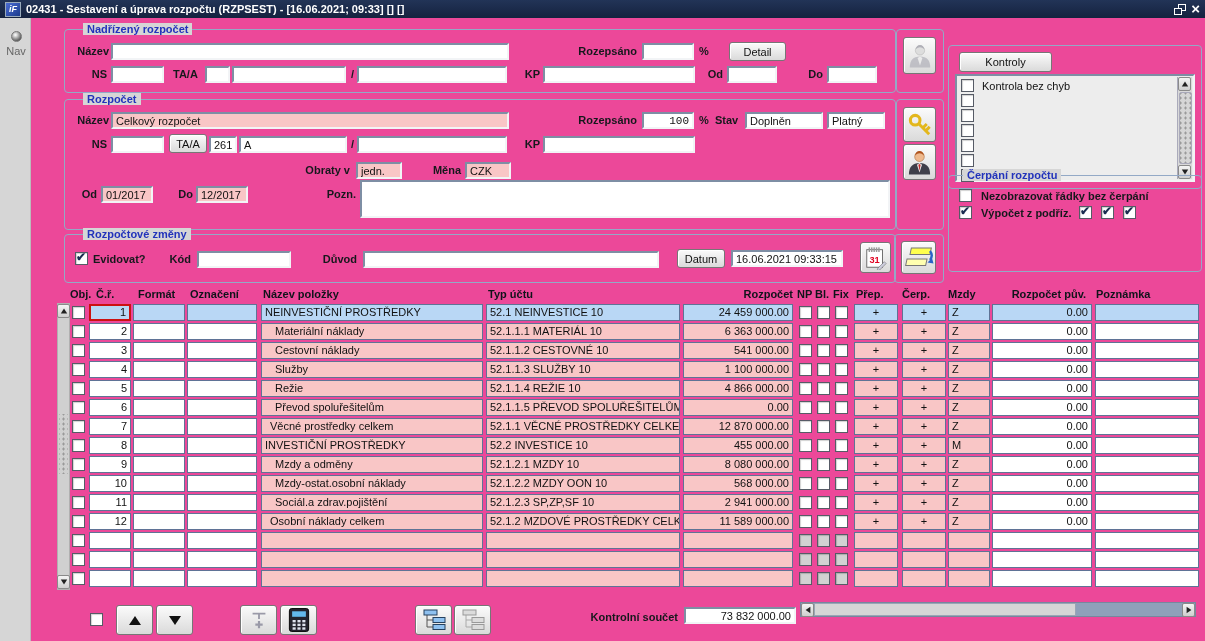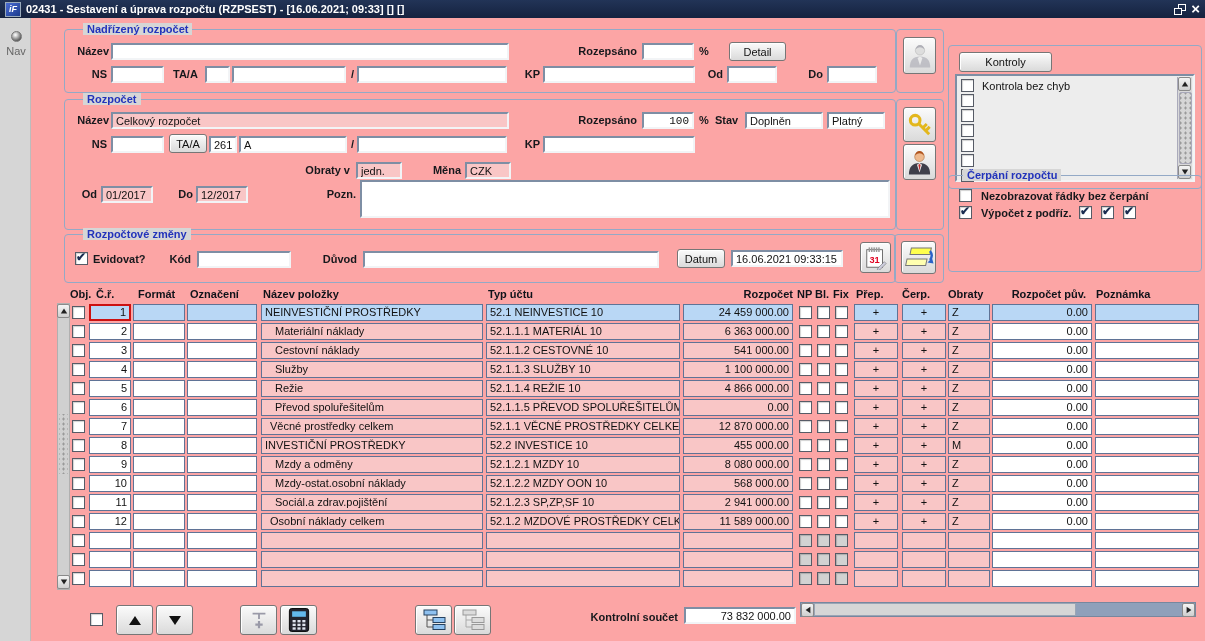--- a/index.html
+++ b/index.html
@@ -1,16 +1,16 @@
 <!DOCTYPE html>
 <html><head>
 <meta charset="utf-8">
 <style>
   html,body{margin:0;padding:0;background:#888;}
-  #app{position:relative;width:1205px;height:641px;background:#fca5a5;overflow:hidden;
+  #app{position:relative;width:1205px;height:641px;background:#ec4899;overflow:hidden;
        font-family:"Liberation Sans",sans-serif;font-size:11px;color:#111;}
   
   .titlebar{position:absolute;left:0;top:0;width:100%;height:18px;background:linear-gradient(#223457,#15223f);
             color:#fff;display:flex;align-items:center;padding:0 5px;box-sizing:border-box;gap:5px;}
   .titlebar .ttext{font-weight:bold;font-size:11px;white-space:nowrap;flex:1;}
   .appicon{width:14px;height:13px;background:linear-gradient(135deg,#4a6cd4,#1b3a8c);color:#fff;
            font-style:italic;font-weight:bold;font-size:9px;line-height:13px;text-align:center;border:1px solid #9ab;}
   .win-restore{position:relative;width:12px;height:11px;display:inline-block;}
   .win-restore::before{content:"";position:absolute;right:0;top:0;width:6px;height:5px;border:1px solid #fff;}
   .win-restore::after{content:"";position:absolute;left:0;bottom:0;width:6px;height:5px;border:1px solid #fff;background:#1a2847;}
@@ -277,21 +277,21 @@
   <span class="hlabel" style="left:138px;">Formát</span>
   <span class="hlabel" style="left:190px;">Označení</span>
   <span class="hlabel" style="left:263px;">Název položky</span>
   <span class="hlabel" style="left:488px;">Typ účtu</span>
   <span class="hlabel" style="left:723px;width:70px;text-align:right;">Rozpočet</span>
   <span class="hlabel" style="left:797px;">NP</span>
   <span class="hlabel" style="left:815px;">Bl.</span>
   <span class="hlabel" style="left:833px;">Fix</span>
   <span class="hlabel" style="left:856px;">Přep.</span>
   <span class="hlabel" style="left:902px;">Čerp.</span>
-  <span class="hlabel" style="left:948px;">Obraty</span>
+  <span class="hlabel" style="left:948px;">Mzdy</span>
   <span class="hlabel" style="left:1006px;width:80px;text-align:right;">Rozpočet pův.</span>
   <span class="hlabel" style="left:1096px;">Poznámka</span>
 
   <div class="stripv">
     <span class="sbtn" style="top:0;left:-1px;">
         <span class="tri-u" style="transform:scale(.8);"></span>
       </span>
     <div class="dots" style="position:absolute;left:1px;top:110px;height:60px;width:9px;"></div>
     <span class="sbtn" style="bottom:0;top:auto;left:-1px;">
         <span class="tri-d" style="transform:scale(.8);"></span>

